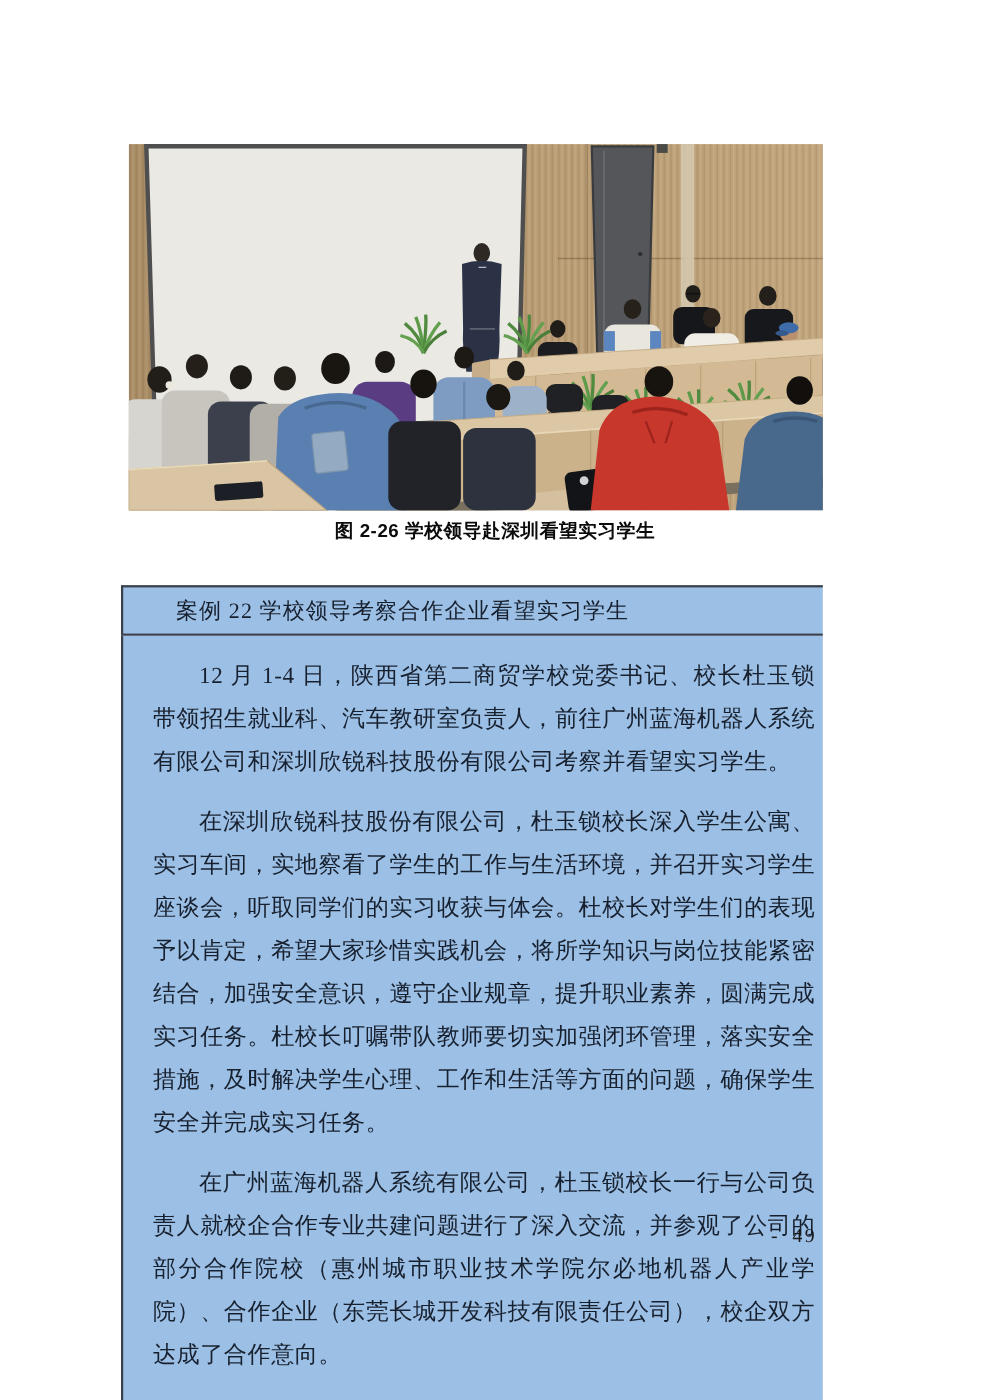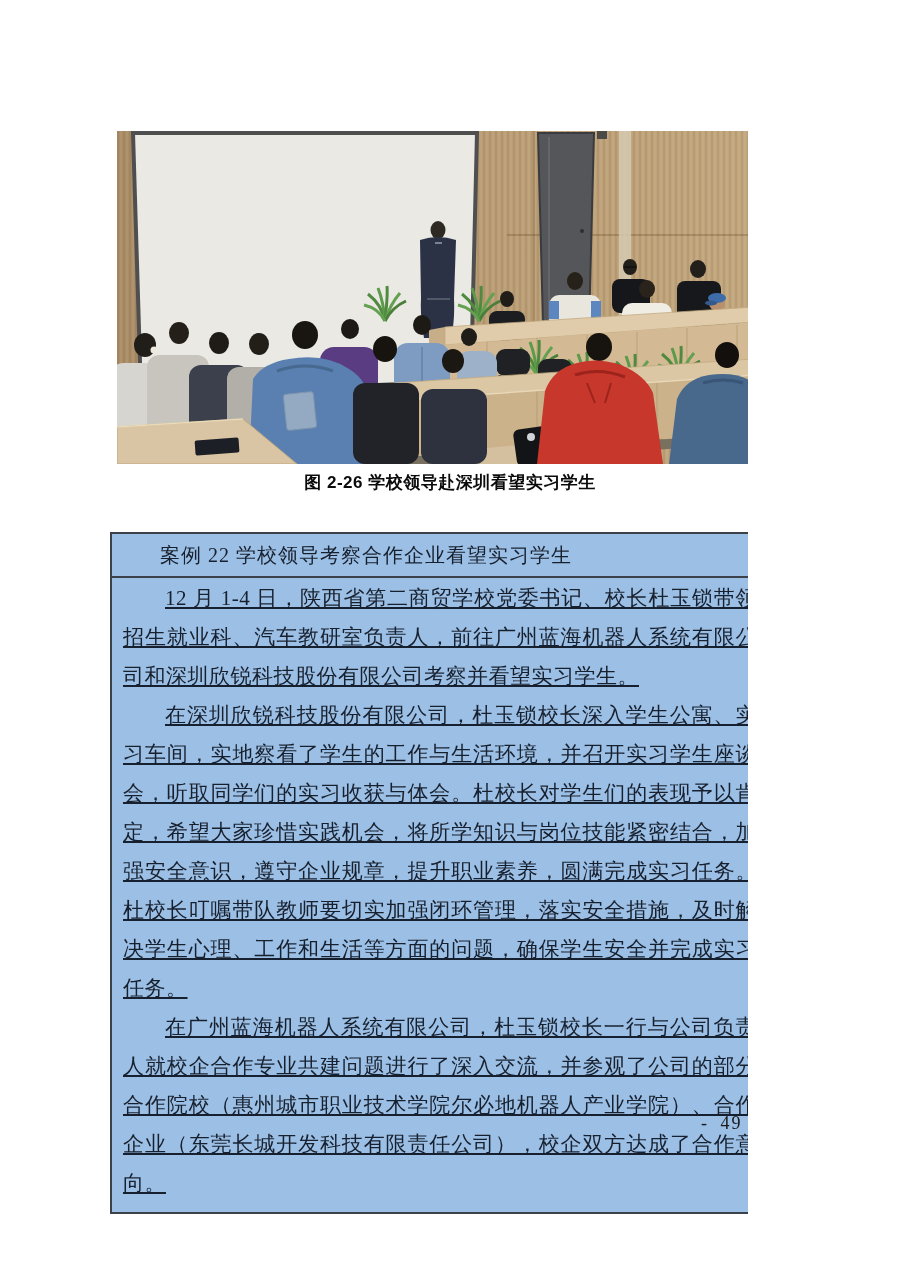--- a/index.html
+++ b/index.html
@@ -18,21 +18,21 @@
   .case-title{
     box-sizing:border-box;border:2px solid #3c4048;background:#9cbfe5;
     height:46px;display:flex;align-items:center;padding-left:48px;
     font-size:20px;color:#17202e;letter-spacing:1px;
   }
   .case-body{
     box-sizing:border-box;border:2px solid #3c4048;border-top:none;background:#9cbfe5;
     padding:1px 13px 9px 11px;font-size:21px;line-height:39px;color:#17202e;
     text-align:justify;letter-spacing:0.5px;
   }
-  .case-body p{margin:0;text-indent:2em;text-decoration:underline;}
+  .case-body p{margin:16px;text-indent:2em;}
   .page-number{
     position:absolute;left:0;top:1113px;width:762px;text-align:right;
     font-size:18px;color:#1a1a1a;letter-spacing:2px;word-spacing:5px;
   }
 </style>
 </head>
 <body>
 
 <div class="page">
 

